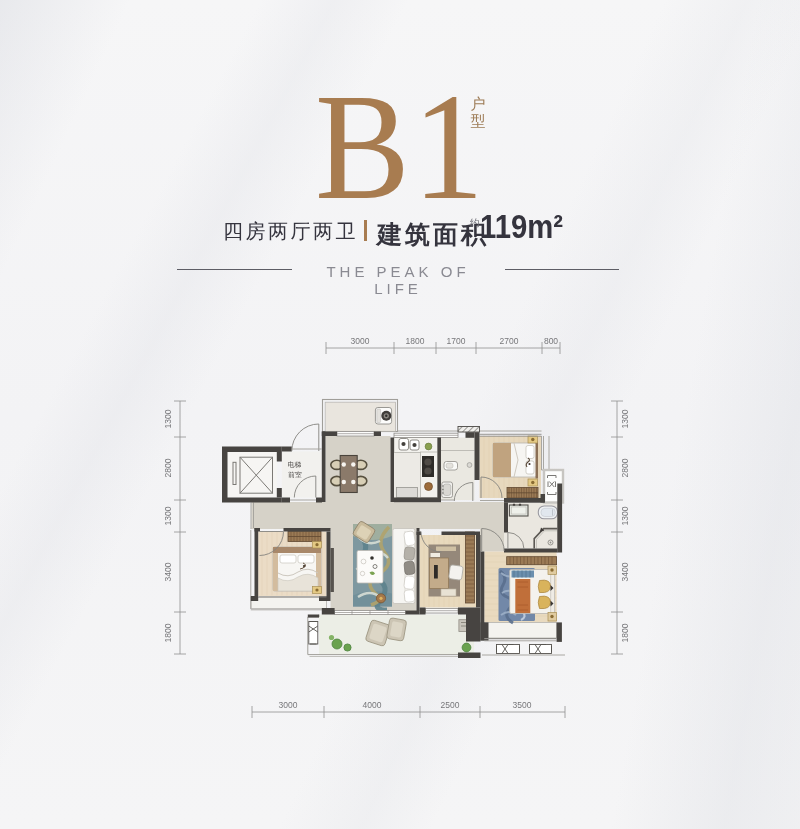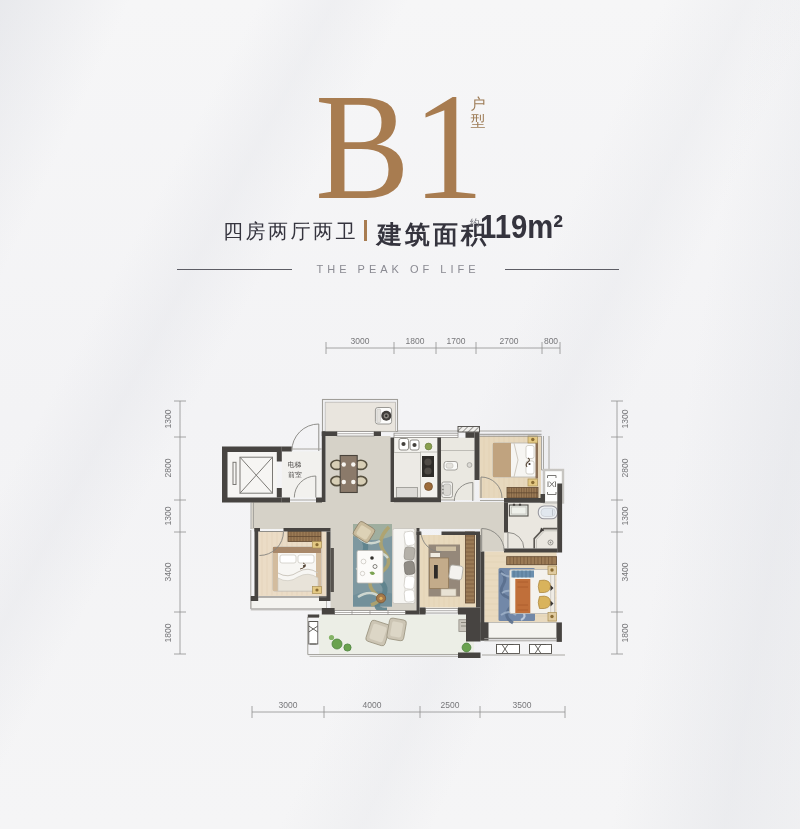--- a/index.html
+++ b/index.html
@@ -33,21 +33,21 @@
 <div class="abs" style="left:377px;top:218px;font-size:25px;font-weight:bold;
   color:#35343e;letter-spacing:3px;">建筑面积</div>
 
 <div class="abs" style="left:470px;top:217px;font-size:9.5px;color:#6a6a72;">约</div>
 
 <div class="abs" style="left:480px;top:209px;font-size:32.5px;font-weight:bold;
   color:#35343e;transform:scaleX(0.9);transform-origin:0 0;">119m²</div>
 
 <div class="abs" style="left:177px;top:269px;width:115px;height:1px;background:#5d5d65;"></div>
 
-<div class="abs" style="left:300px;top:263px;width:196px;text-align:center;font-size:11px;
+<div class="abs" style="left:300px;top:263px;width:196px;text-align:center;font-size:15px;
   color:#8a8a92;letter-spacing:4px;">THE PEAK OF LIFE</div>
 
 <div class="abs" style="left:505px;top:269px;width:114px;height:1px;background:#5d5d65;"></div>
 
 <svg class="abs" style="left:0;top:0;" width="800" height="829" viewBox="0 0 800 829">
 <defs>
 <pattern id="hatch" width="4" height="4" patternUnits="userSpaceOnUse" patternTransform="rotate(45)">
   <rect width="4" height="4" fill="#f0efec"></rect>
   <line x1="0" y1="0" x2="0" y2="4" stroke="#55524e" stroke-width="1.1"></line>
 </pattern>

